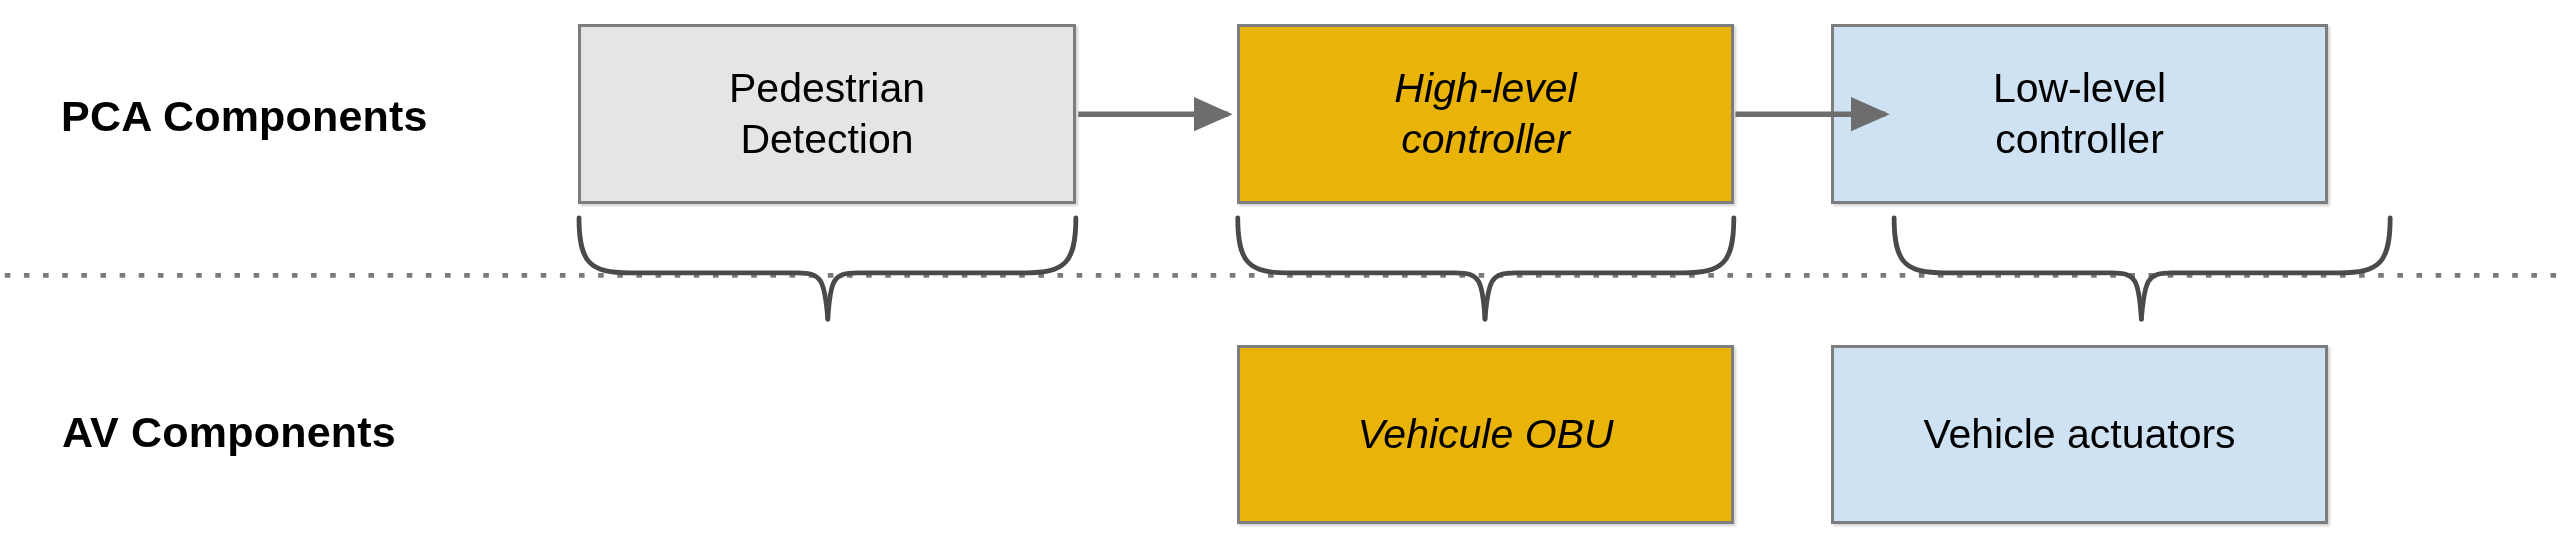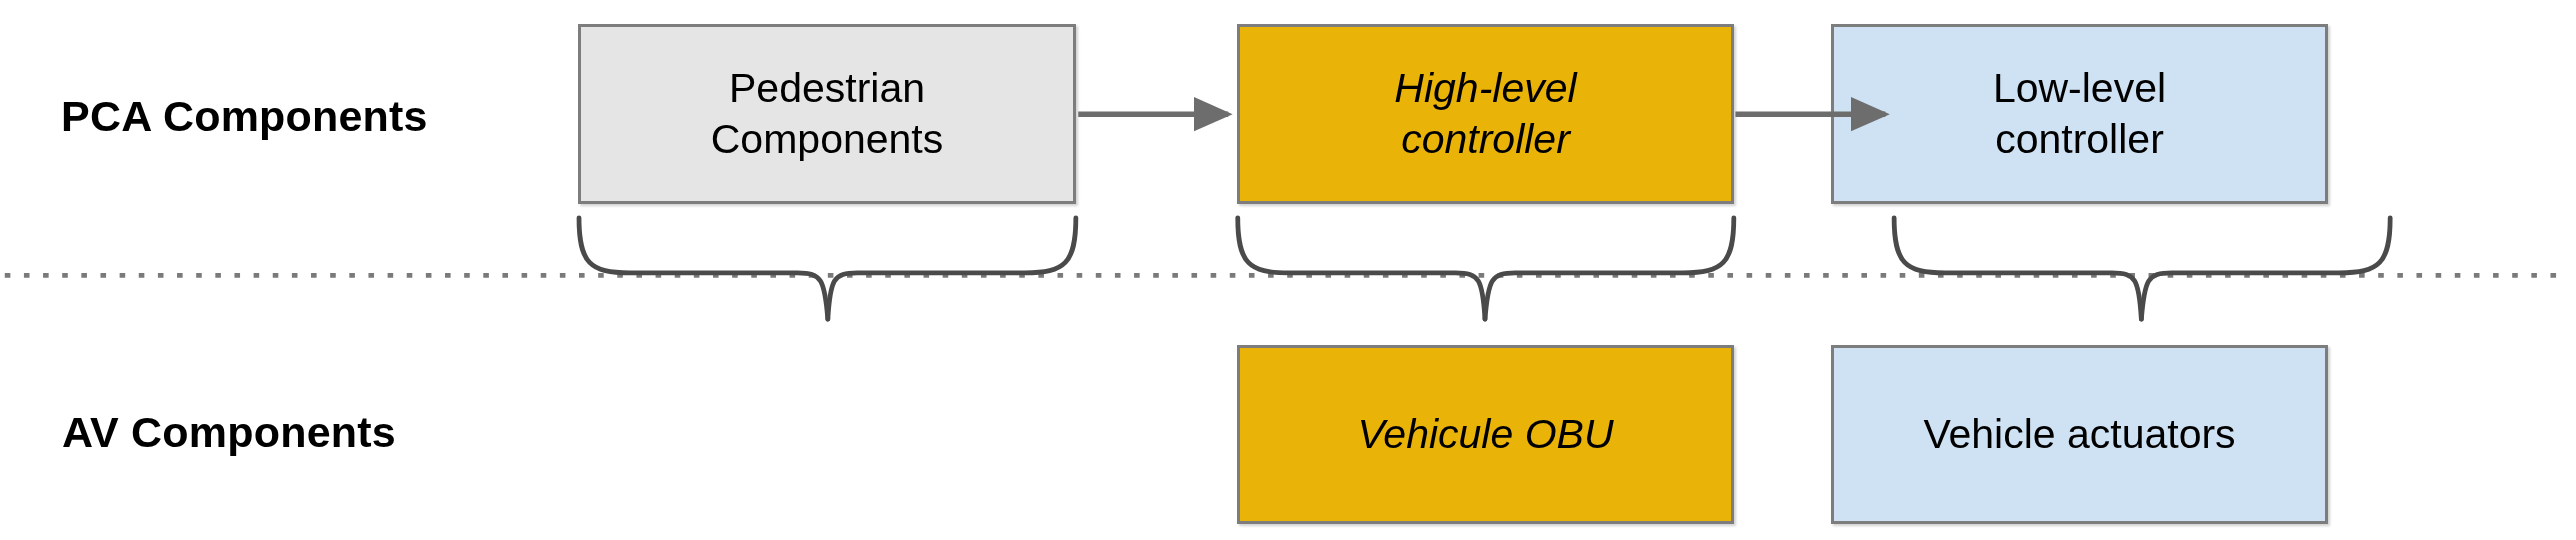--- a/index.html
+++ b/index.html
@@ -75,21 +75,21 @@
 
 <div id="stage">
 
   <div class="row-label" id="label-pca">PCA Components</div>
 
   <div class="row-label" id="label-av">AV Components</div>
 
   <div class="node row-top col-1 fill-gray">
     <span class="node-text">
       <span>Pedestrian</span><br>
-      <span>Components</span>
+      <span>Detection</span>
     </span>
   </div>
 
   <div class="node row-top col-2 fill-blue-mid">
     <span class="node-text">
       <span>High-level</span><br>
       <span>controller</span>
     </span>
   </div>
 

